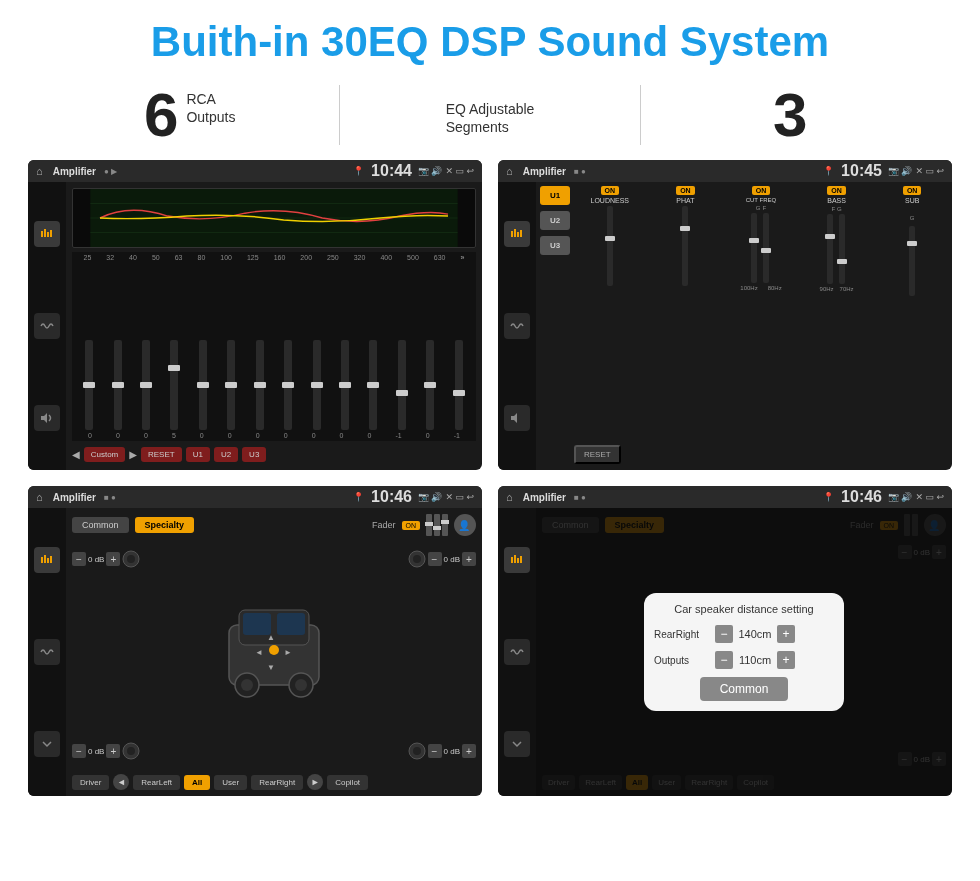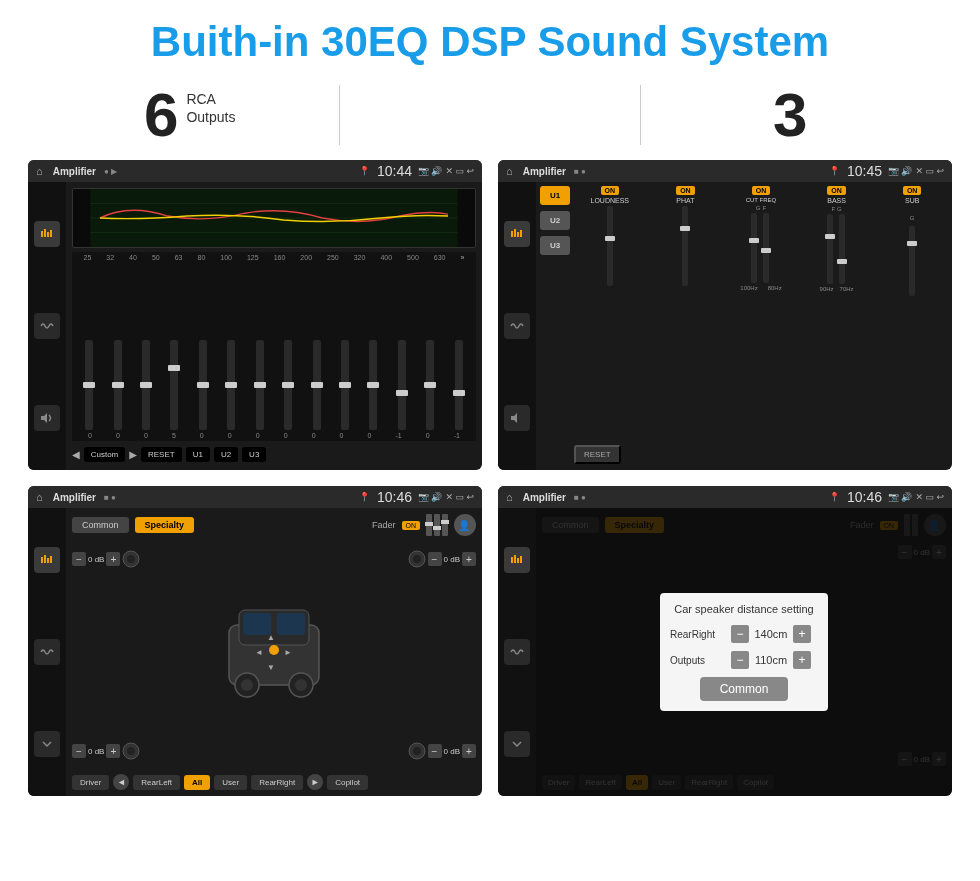--- a/index.html
+++ b/index.html
@@ -80,21 +80,21 @@
       display: flex;
       align-items: center;
       padding: 4px 8px;
       height: 22px;
       gap: 6px;
     }
     .status-bar .home-icon { font-size: 11px; color: #aaa; }
     .status-bar .title { font-size: 10px; color: #ddd; font-weight: bold; margin-left: 4px; }
     .status-bar .dots { font-size: 8px; color: #888; margin-left: 2px; }
     .status-bar .spacer { flex: 1; }
-    .status-bar .time { font-size: 14px; color: #ddd; }
+    .status-bar .time { font-size: 16px; color: #ddd; font-weight: bold; }
     .status-bar .icons { font-size: 9px; color: #aaa; display: flex; gap: 3px; align-items: center; }
 
     
     .screen1-content {
       display: flex;
       height: calc(100% - 22px);
     }
     .screen1-sidebar {
       width: 38px;
       background: #111;
@@ -181,21 +181,21 @@
       margin-top: 2px;
     }
     .slider-val { font-size: 7px; color: #888; }
     .eq-bottom-bar {
       display: flex;
       gap: 4px;
       align-items: center;
       padding: 2px 0;
     }
     .eq-btn {
-      background: #000000;
+      background: #7f1d1d;
       color: #ccc;
       font-size: 8px;
       padding: 3px 7px;
       border-radius: 3px;
       border: none;
     }
     .play-btn { font-size: 10px; color: #aaa; background: transparent; border: none; cursor: pointer; }
 
     
     .screen2-content {
@@ -383,22 +383,22 @@
       position: absolute;
       top: 0; left: 0; right: 0; bottom: 0;
       background: rgba(0,0,0,0.5);
       display: flex;
       align-items: center;
       justify-content: center;
       z-index: 10;
     }
     .dialog-box {
       background: #f5f5f5;
-      border-radius: 4px;
-      width: 168px;
+      border-radius: 12px;
+      width: 200px;
       padding: 10px;
     }
     .dialog-title {
       font-size: 11px;
       color: #333;
       text-align: center;
       margin-bottom: 10px;
       font-weight: 500;
     }
     .dialog-row {
@@ -479,20 +479,21 @@
   <h1>Buith-in 30EQ DSP Sound System</h1>
 </div>
 
 <div class="stats-row">
   <div class="stat-item">
     <span class="stat-number">6</span>
     <span class="stat-text">RCA<br>Outputs</span>
   </div>
   <div class="stat-divider"></div>
   <div class="stat-item">
+    <span class="stat-text">EQ Adjustable<br>Segments</span>
   </div>
   <div class="stat-divider"></div>
   <div class="stat-item">
     <span class="stat-number">3</span>
   </div>
 </div>
 
 <div class="screenshots-grid">
 
   <div class="screen">

